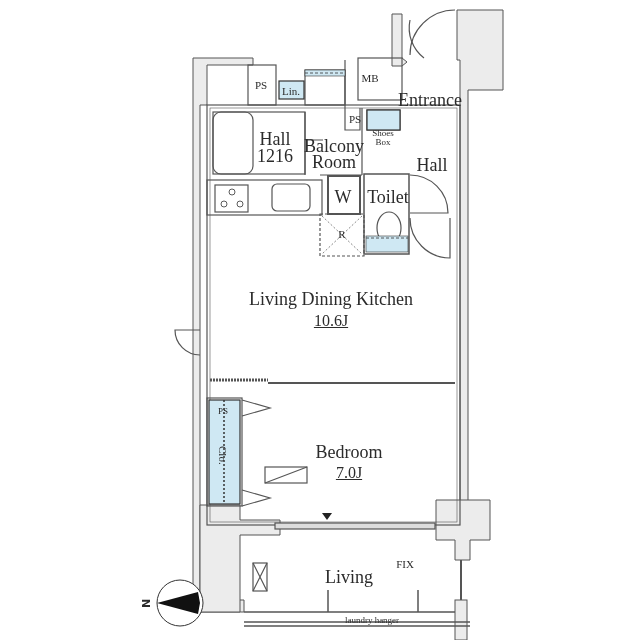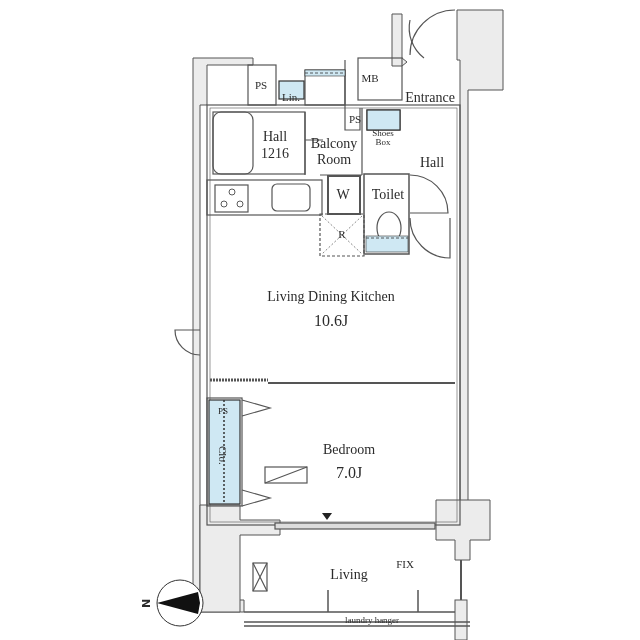--- a/index.html
+++ b/index.html
@@ -1,22 +1,22 @@
 <!DOCTYPE html>
 <html><head>
 <meta charset="utf-8">
 <style>
   html, body { margin: 0; padding: 0; background: #ffffff; }
   body { width: 640px; height: 640px; position: relative; overflow: hidden; font-family: "DejaVu Serif", "Liberation Serif", serif; }
   #plan { position: absolute; left: 0; top: 0; width: 640px; height: 640px; }
   .lbl { position: absolute; color: #2b2b2b; font-family: "Liberation Serif", "DejaVu Serif", serif; white-space: nowrap; line-height: 1; }
   .c { transform: translateX(-50%); text-align: center; }
   .sm { font-size: 11px; }
-  .md { font-size: 14px; text-align: center; }
-  .lg { font-size: 16px; }
+  .md { font-size: 18px; text-align: center; }
+  .lg { font-size: 16px; text-decoration: underline; }
   .tiny { font-size: 9px; margin-top: 18px; }
 </style>
 </head>
 <body>
 
 <svg id="plan" viewBox="0 0 640 640" xmlns="http://www.w3.org/2000/svg">
   <g fill="#ececec" stroke="#555" stroke-width="1">
 
     <path d="M193 58 L253 58 L253 65 L207 65 L207 105 L200 105 L200 600 L244 600 L244 612 L193 612 Z"></path>
     <path d="M457 10 L503 10 L503 90 L468 90 L468 530 L460 530 L460 60 L457 60 Z"></path>
@@ -93,21 +93,21 @@
 
   <polygon points="322,513 332,513 327,520" fill="#222"></polygon>
 
   <g>
     <circle cx="180" cy="603" r="23" fill="#fff" stroke="#333" stroke-width="1"></circle>
     <polygon points="157,603 198,592 200,603 198,614" fill="#111"></polygon>
   </g>
 </svg>
 
 <span class="lbl sm c" style="left:261px;top:80px">PS</span>
-<span class="lbl sm c" style="left:291px;top:92px">Lin.</span>
+<span class="lbl sm c" style="left:291px;top:86px">Lin.</span>
 <span class="lbl sm c" style="left:370px;top:73px">MB</span>
 <span class="lbl md c" style="left:430px;top:91px">Entrance</span>
 <span class="lbl sm c" style="left:355px;top:114px">PS</span>
 <span class="lbl tiny c" style="left:383px;top:111px">Shoes</span>
 <span class="lbl tiny c" style="left:383px;top:120px">Box</span>
 <span class="lbl md c" style="left:275px;top:130px">Hall</span>
 <span class="lbl md c" style="left:275px;top:147px">1216</span>
 <span class="lbl md c" style="left:334px;top:137px">Balcony</span>
 <span class="lbl md c" style="left:334px;top:153px">Room</span>
 <span class="lbl md c" style="left:432px;top:156px">Hall</span>

